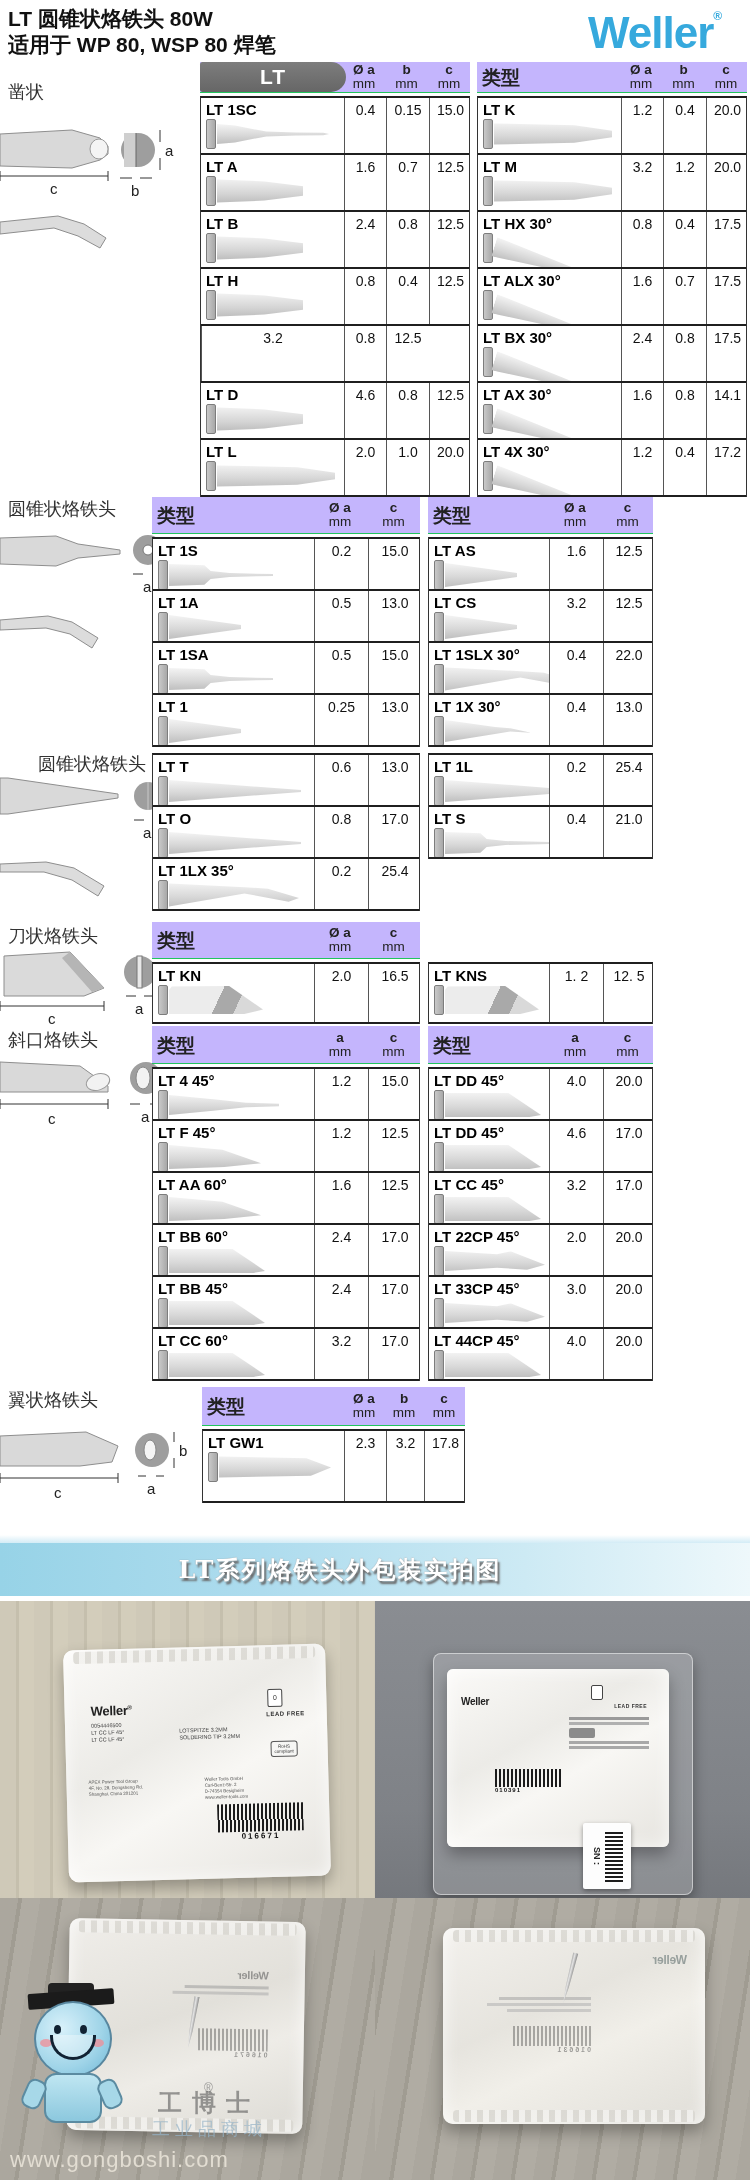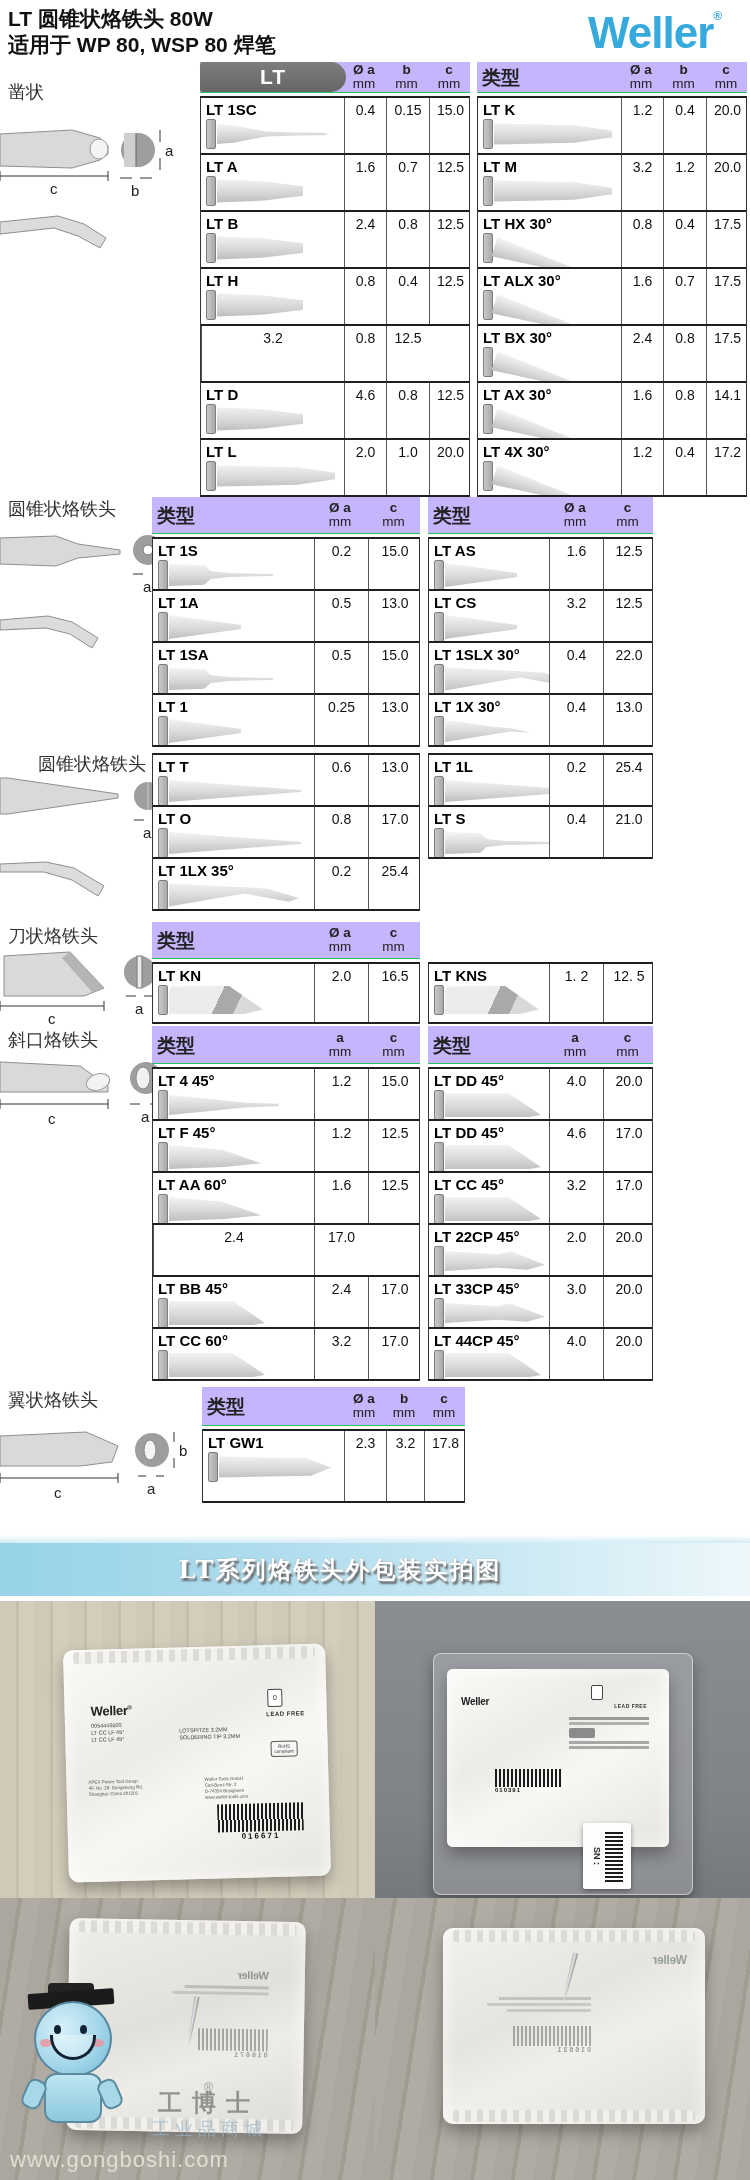--- a/index.html
+++ b/index.html
@@ -746,20 +746,27 @@
             <span class="tip-art">
               <span class="collar"></span>
               <span class="blade" data-shape="bevel-cone"></span>
             </span>
           </div>
           <div class="num">1.6</div>
           <div class="num">12.5</div>
         </div>
 
         <div class="row g2l">
+          <div class="name-cell">
+            <span class="tip-name">LT BB 60°</span>
+            <span class="tip-art">
+              <span class="collar"></span>
+              <span class="blade" data-shape="bevel"></span>
+            </span>
+          </div>
           <div class="num">2.4</div>
           <div class="num">17.0</div>
         </div>
 
         <div class="row g2l">
           <div class="name-cell">
             <span class="tip-name">LT BB 45°</span>
             <span class="tip-art">
               <span class="collar"></span>
               <span class="blade" data-shape="bevel"></span>

